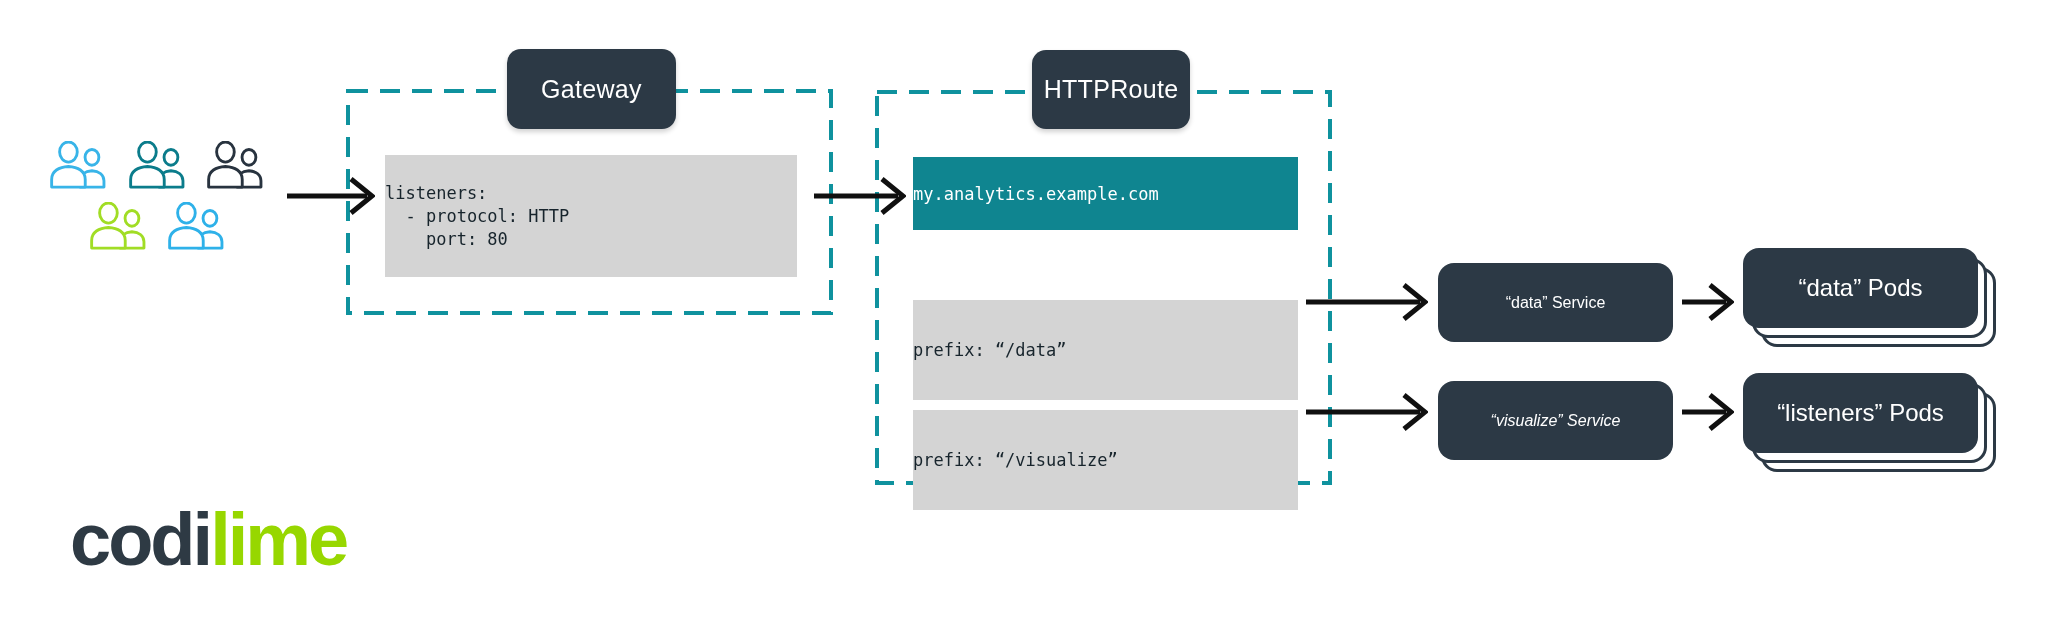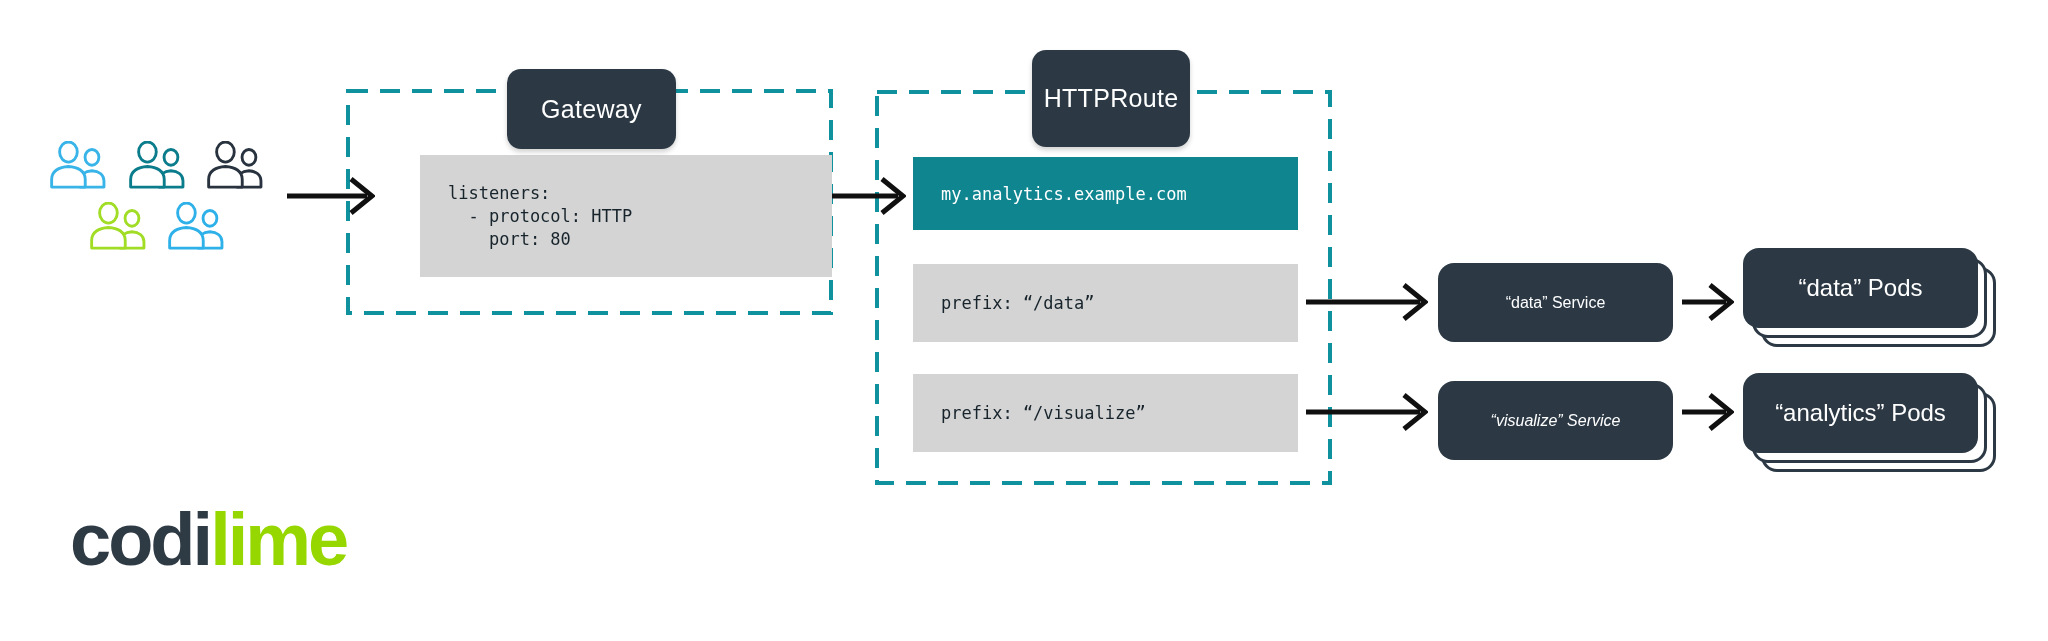--- a/index.html
+++ b/index.html
@@ -14,40 +14,39 @@
   .dashed-box rect { fill:none; stroke:var(--dash, #0f929e); stroke-width:4; stroke-dasharray:20 12; }
   
   .pill {
     position:absolute; z-index:3;
     background:var(--navy, #2c3945); color:#fff;
     border-radius:14px;
     display:flex; align-items:center; justify-content:center;
     font-size:25px; letter-spacing:.3px;
     box-shadow:0 3px 5px rgba(0,0,0,.18);
   }
-  .pill-gateway   { left:507px; top:49px; width:169px; height:80px;margin-top:20px; }
-  .pill-httproute { left:1032px; top:50px; width:158px; height:97px;align-items:center; }
+  .pill-gateway   { left:507px; top:49px; width:169px; height:80px; }
+  .pill-httproute { left:1032px; top:50px; width:158px; height:79px;align-items:center; }
   
   .mono { font-family:"DejaVu Sans Mono", monospace; font-size:17px; }
   .code-box {
     position:absolute; z-index:2; left:385px; top:155px; width:412px; height:122px;
     background:var(--gray, #d4d4d4);
     display:flex; flex-direction:column; justify-content:center;
-    padding-left:28px; box-sizing:border-box;
+    box-sizing:border-box;
     color:var(--code-text, #17242c);
-    margin-left:35px;
   }
   .code-line { white-space:pre; line-height:23px; }
   .match-box {
     position:absolute; z-index:2; left:913px; width:385px;
     display:flex; align-items:center;
-    padding-left:28px; box-sizing:border-box; white-space:pre;
+    box-sizing:border-box; white-space:pre;
   }
   .hostname-box { top:157px; height:73px; background:var(--teal, #0f8590); color:#ffffff; }
-  .rule-box     { background:var(--gray, #d4d4d4); color:var(--code-text, #17242c); height:78px; }
+  .rule-box     { background:var(--gray, #d4d4d4); color:var(--code-text, #17242c); height:100px;margin-top:36px; }
   .rule-data      { top:264px; }
   .rule-visualize { top:374px; }
   
   .service-box {
     position:absolute; z-index:2; left:1438px; width:235px; height:79px;
     background:var(--navy, #2c3945); color:#fff; border-radius:16px;
     display:flex; align-items:center; justify-content:center; font-size:16px;
   }
   .service-data      { top:263px; }
   .service-visualize { top:381px;font-style:italic; }
@@ -176,21 +175,21 @@
     <div class="pod-layer l3"></div>
     <div class="pod-layer l2"></div>
     <div class="pod-main">
       <span>“data” Pods</span>
     </div>
   </div>
   <div class="pods-stack pods-visualize">
     <div class="pod-layer l3"></div>
     <div class="pod-layer l2"></div>
     <div class="pod-main">
-      <span>“analytics” Pods</span>
+      <span>“listeners” Pods</span>
     </div>
   </div>
 
   <div class="logo">
     <span class="part-codi">codi</span><span class="part-lime">lime</span>
   </div>
 
 </div>
 
 </body></html>

